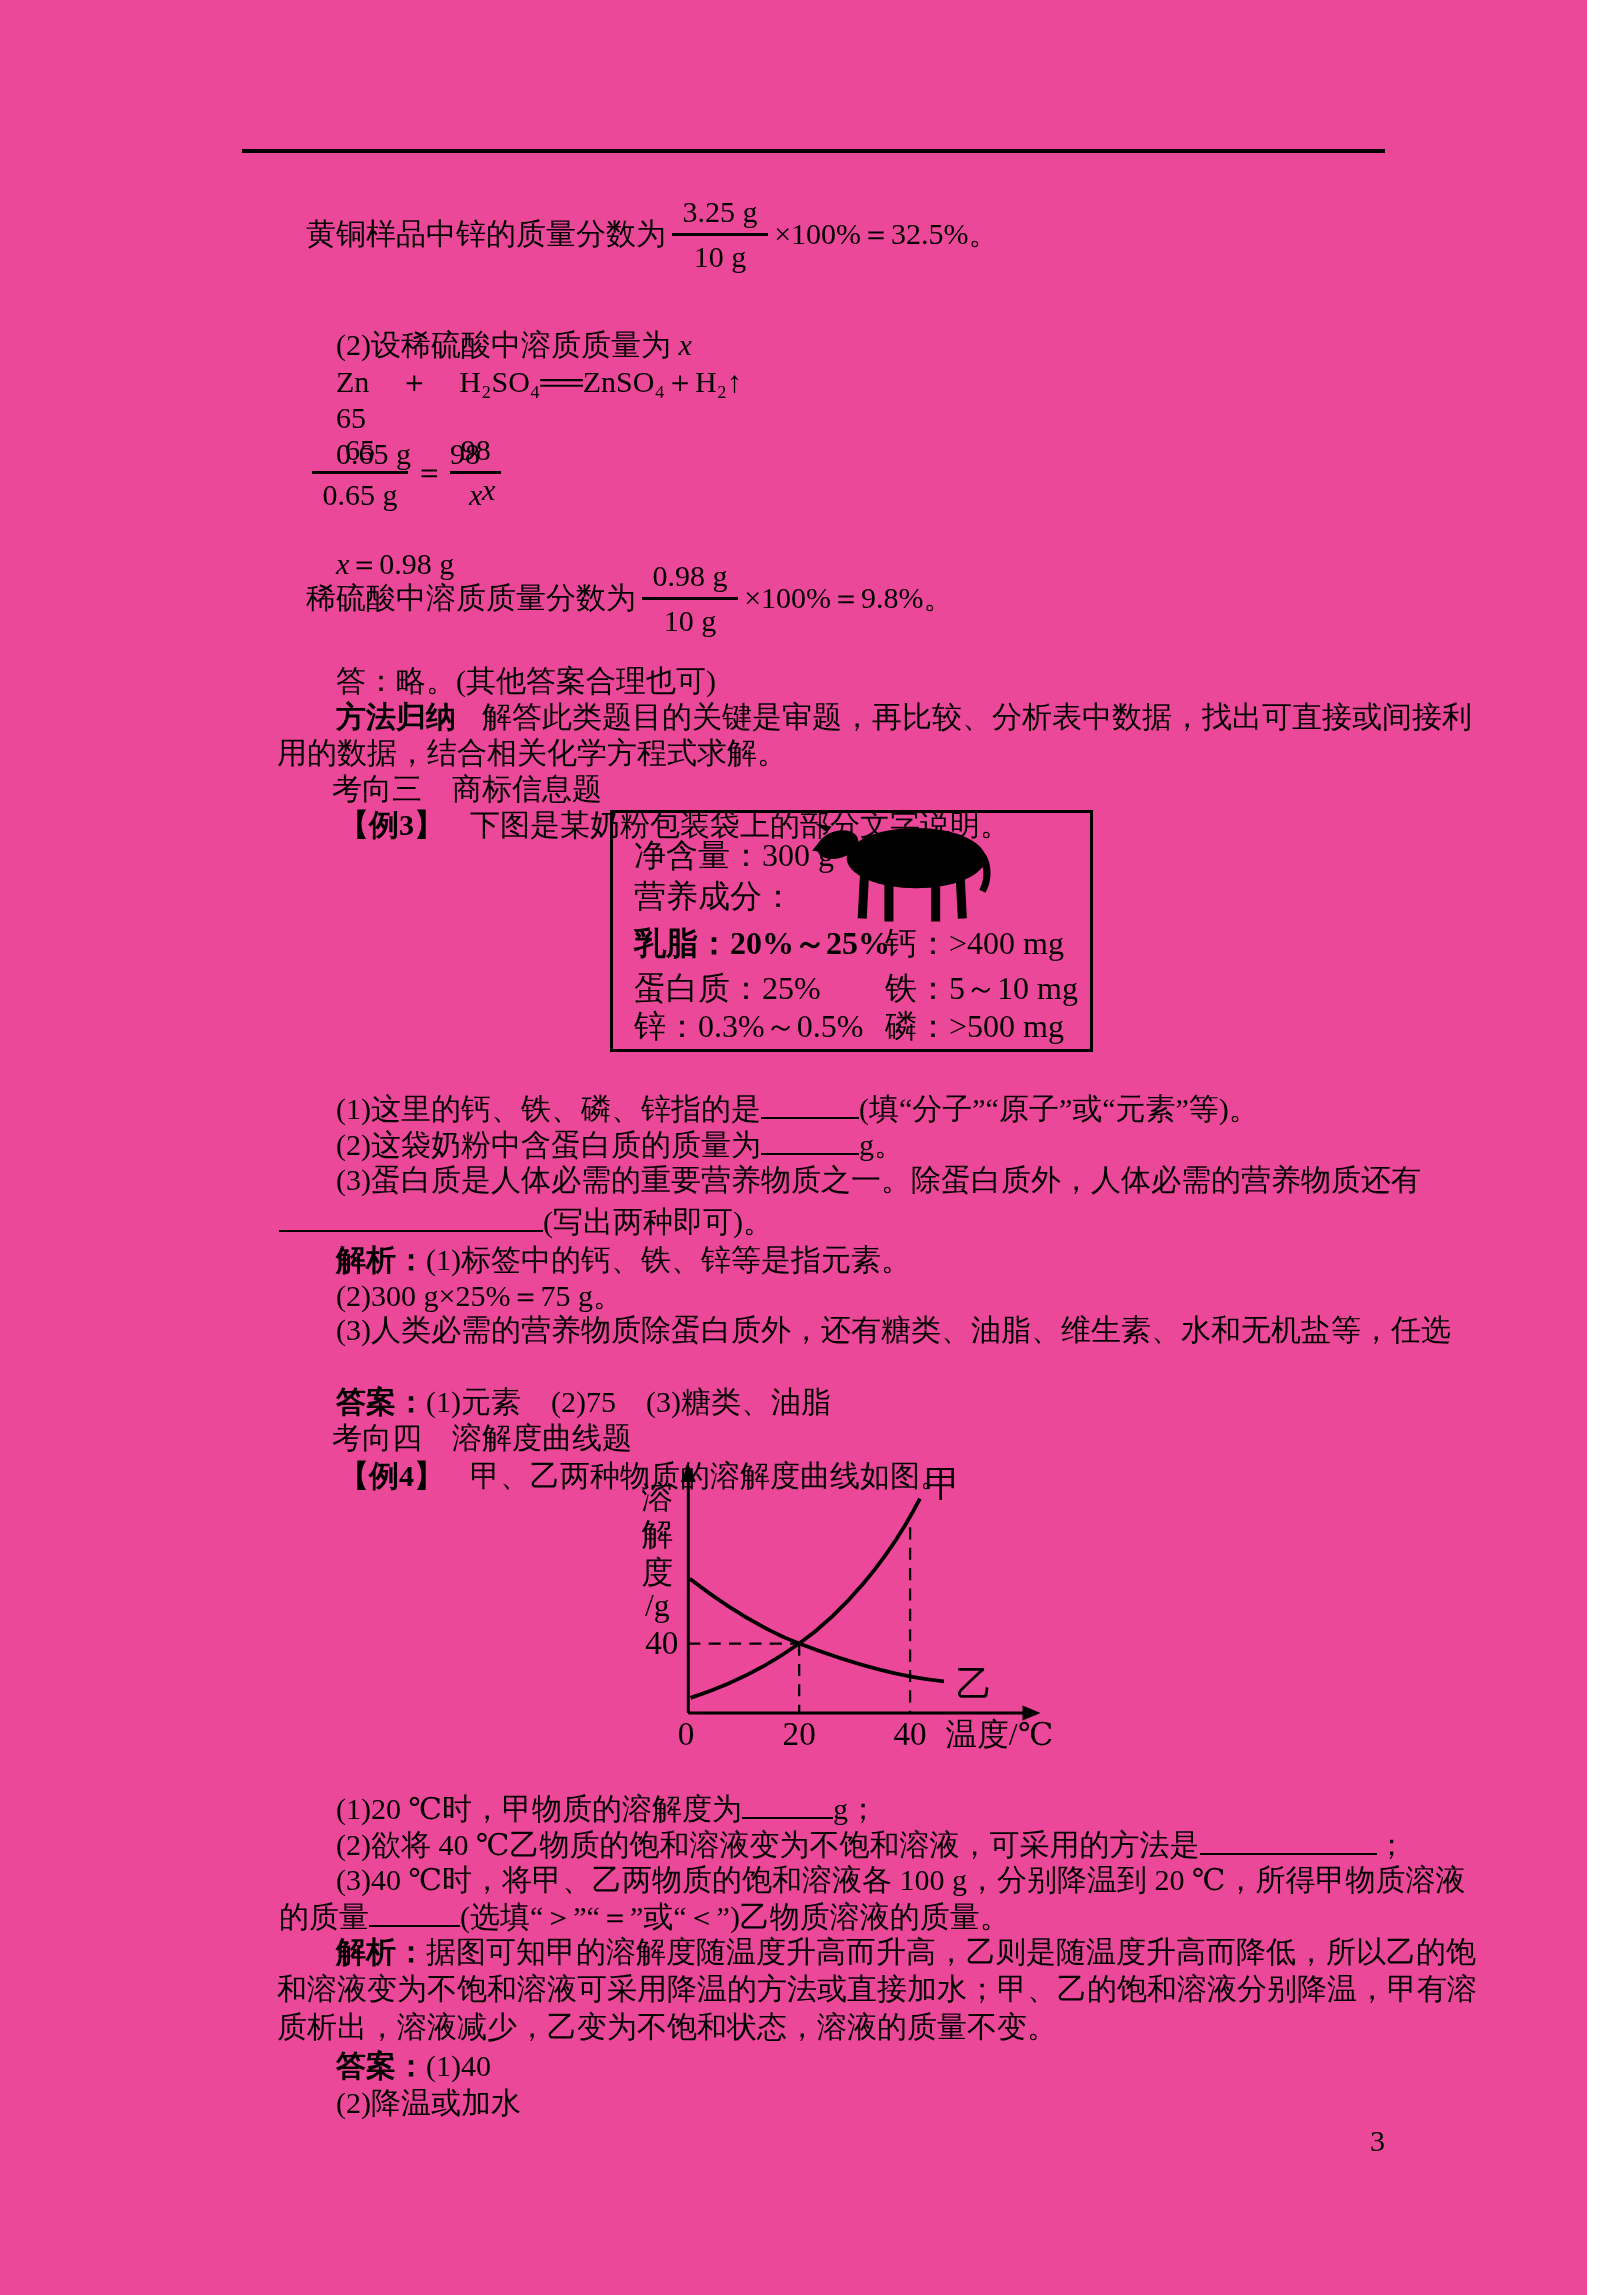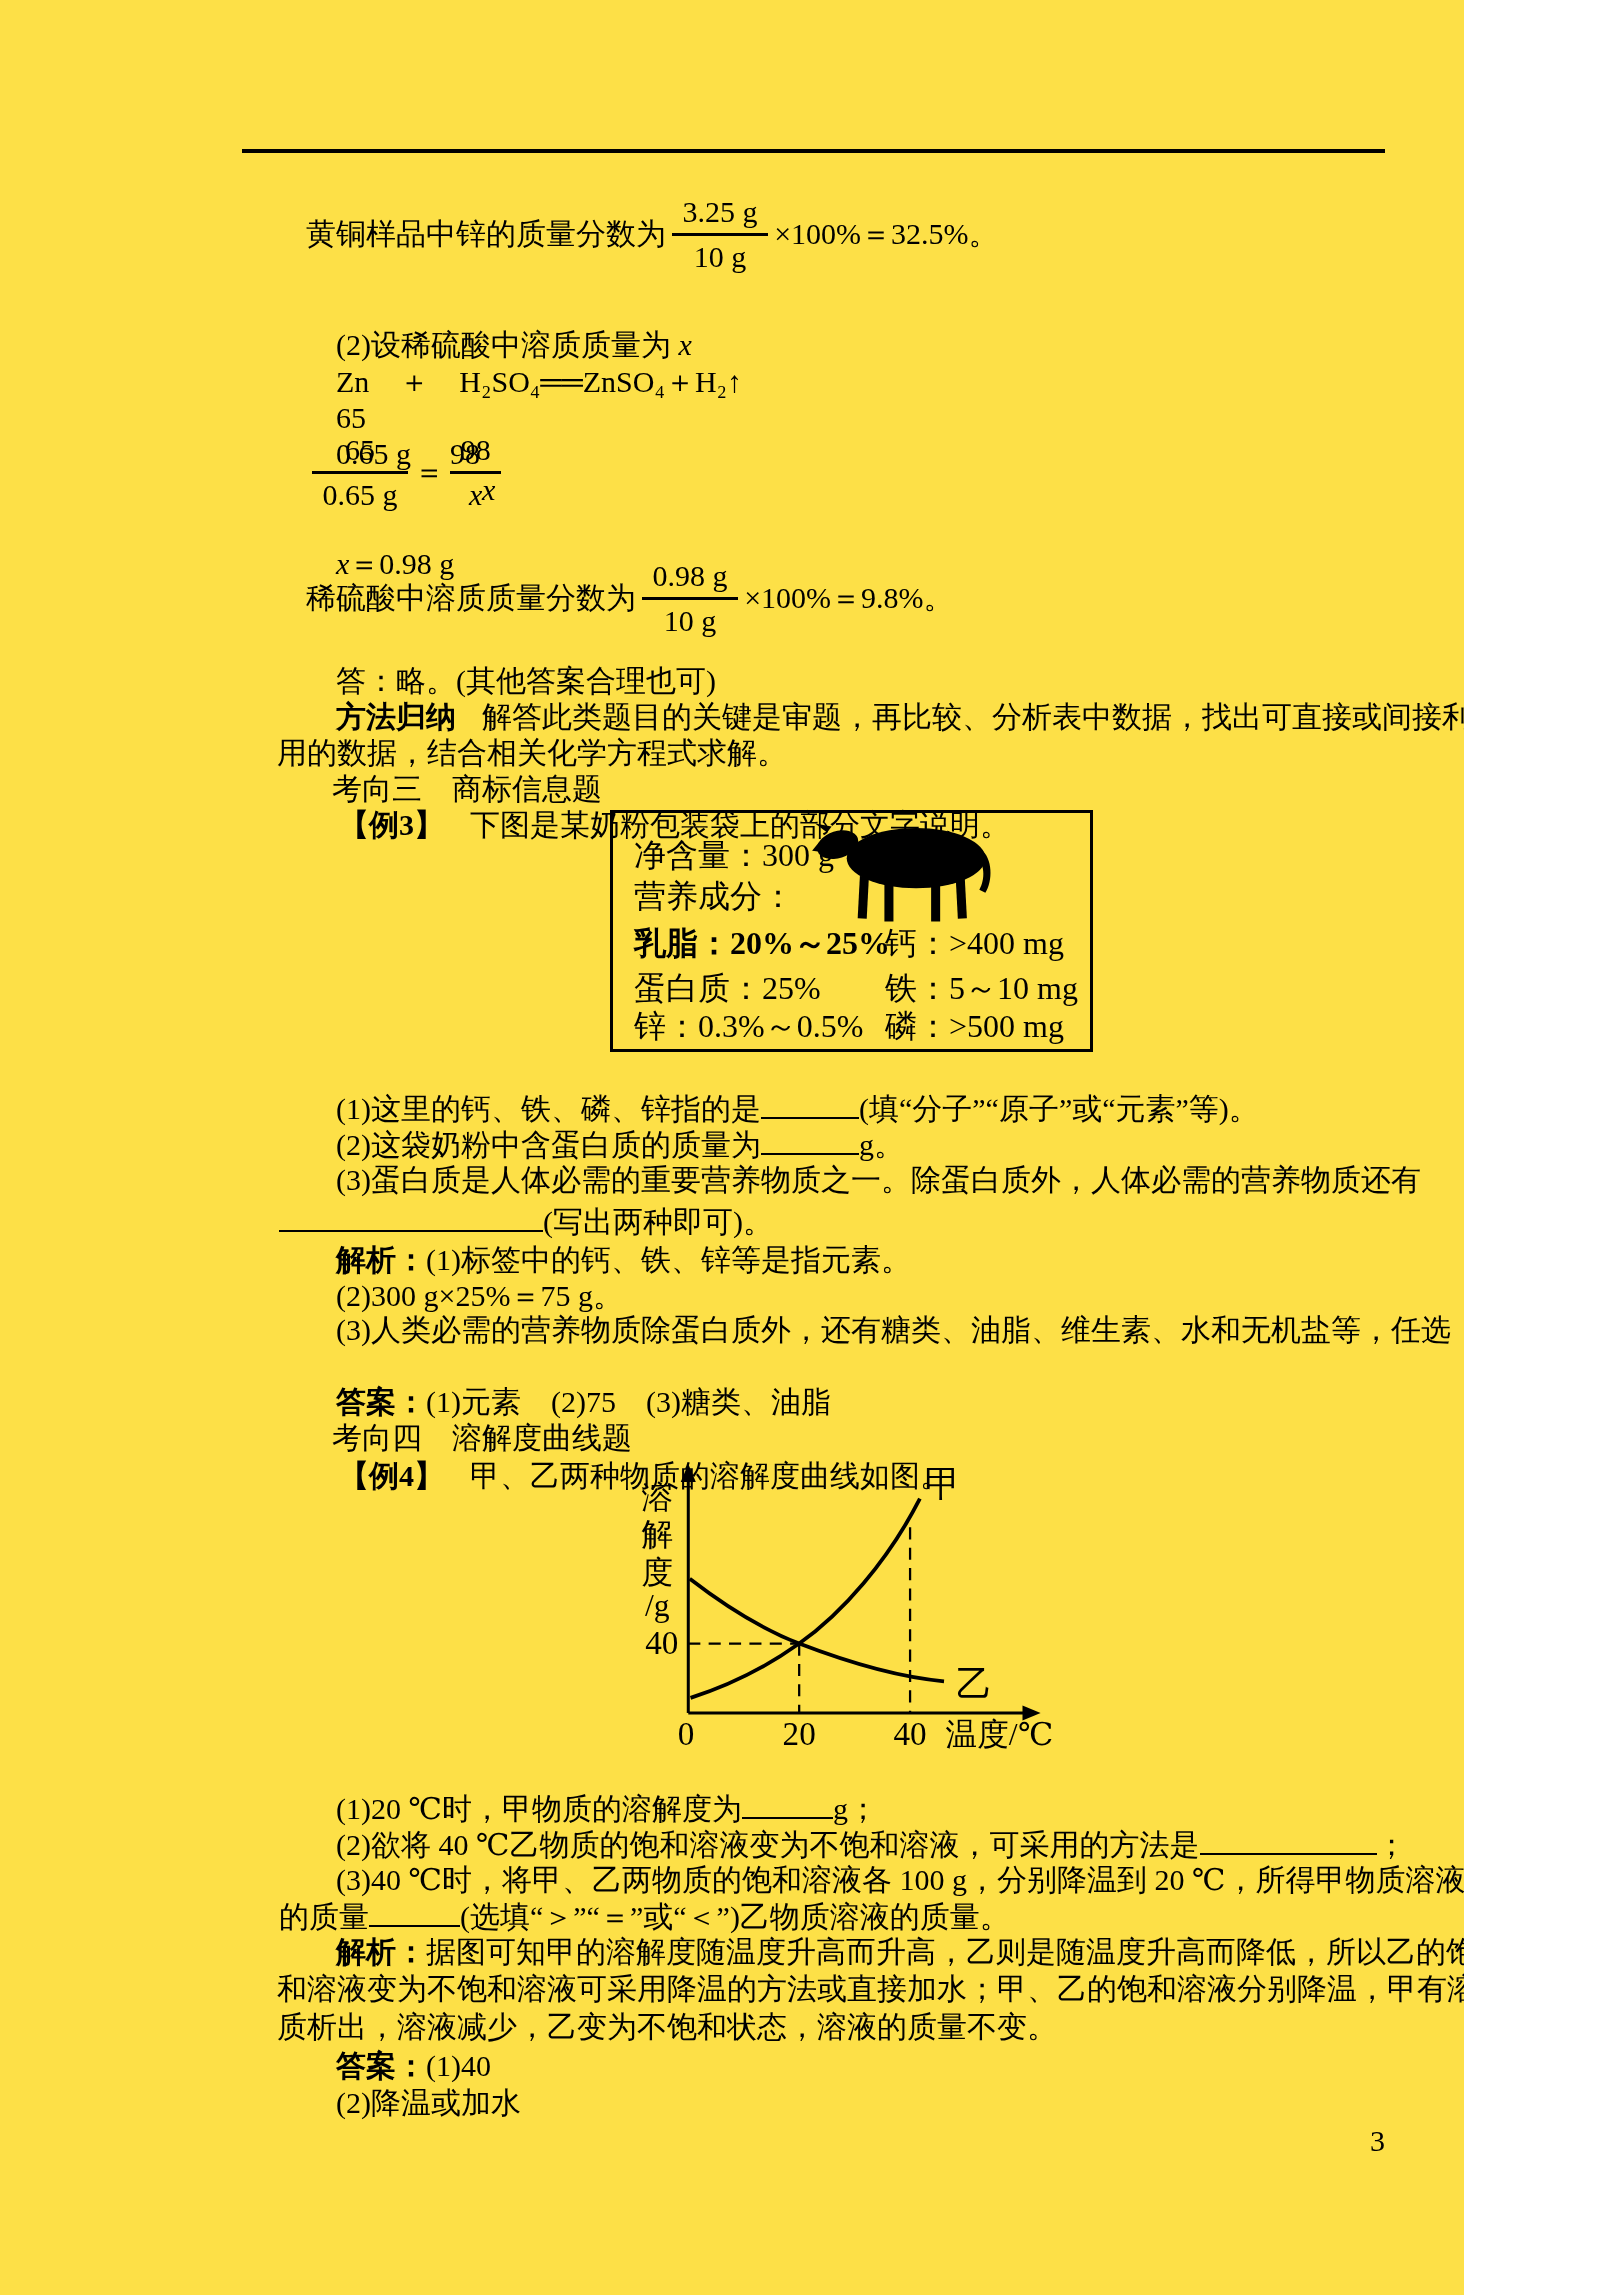--- a/index.html
+++ b/index.html
@@ -1,19 +1,19 @@
 <!DOCTYPE html>
 <html style="font-size:12px"><head>
 <meta charset="utf-8">
 <style>
   html,body{margin:0;padding:0;background:#ffffff;}
   .page{
     position:relative;
-    width:1464px;height:2295px;
-    background:#fde047;
+    width:1587px;height:2295px;
+    background:#ec4899;
     color:#000;
     font-family:"Liberation Serif","DejaVu Serif",serif;
     font-size:30px;
     overflow:hidden;
   }
   .rule{position:absolute;background:#000;}
   .ln{position:absolute;white-space:pre;height:36px;line-height:36px;}
   .frac-line{display:flex;align-items:center;height:79px;line-height:normal;}
   .frac{display:inline-block;text-align:center;vertical-align:middle;margin:0 6px;white-space:pre;}
   .frac .num{display:block;border-bottom:3px solid #000;padding:0 10.6px 3.8px;}

